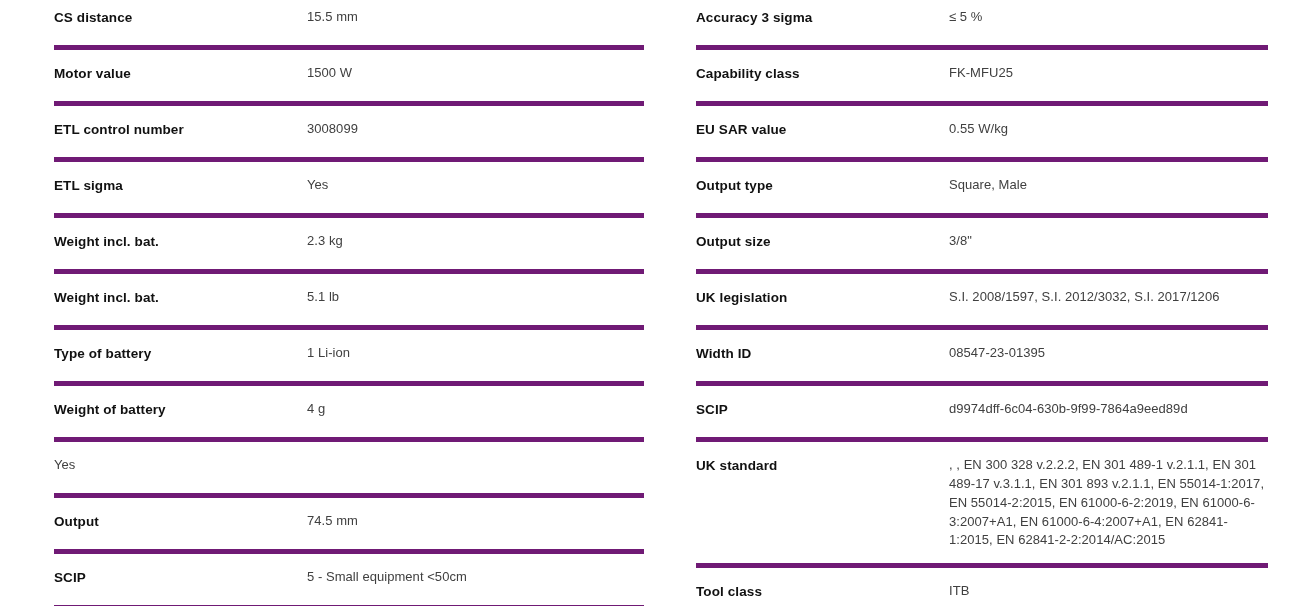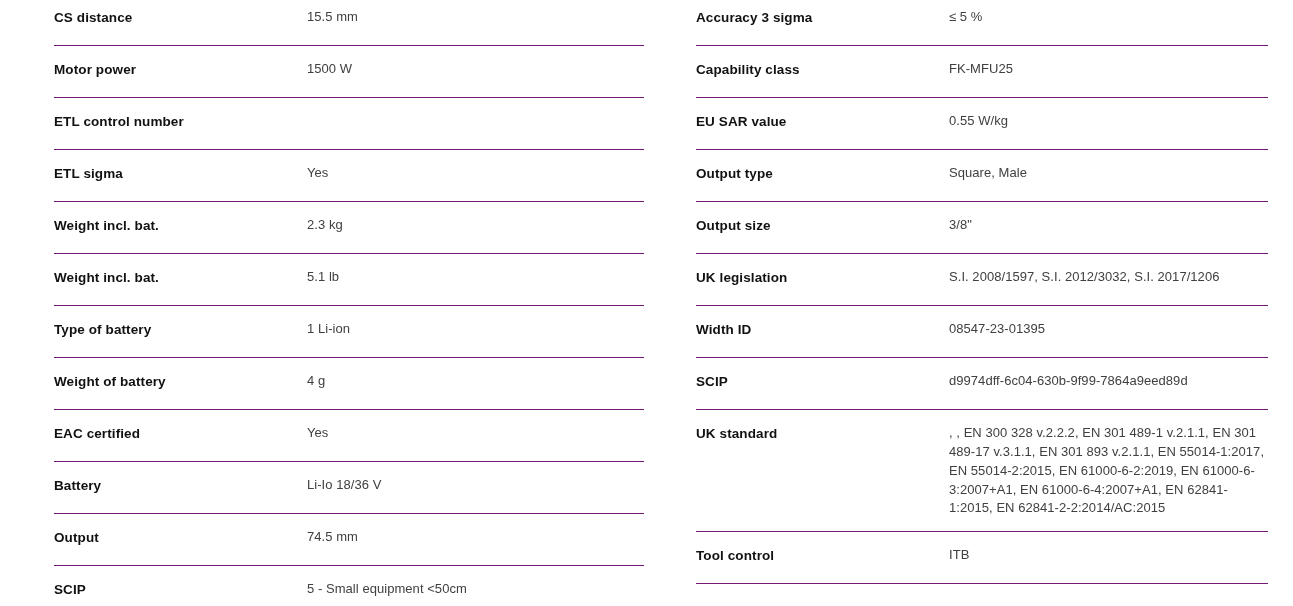--- a/index.html
+++ b/index.html
@@ -28,21 +28,21 @@
     margin-left: 54px;
     margin-right: 0;
   }
   .col-right {
     width: 572px;
     margin-left: 52px;
   }
   .spec-row {
     display: flex;
     align-items: flex-start;
-    border-bottom: 1px solid #701a75;
+    border-bottom: 5px solid #701a75;
     padding: 14px 0 13px 0;
     min-height: 24px;
   }
   .spec-row:first-child {
     padding-top: 8px;
   }
   .spec-label {
     width: 253px;
     flex: 0 0 253px;
     font-size: 13.5px;
@@ -64,25 +64,26 @@
 <body>
 
 <div class="spec-page">
 
   <div class="spec-column col-left">
     <div class="spec-row">
       <div class="spec-label">CS distance</div>
       <div class="spec-value">15.5 mm</div>
     </div>
     <div class="spec-row">
-      <div class="spec-label">Motor power</div>
+      <div class="spec-label">Motor value</div>
       <div class="spec-value">1500 W</div>
     </div>
     <div class="spec-row">
       <div class="spec-label">ETL control number</div>
+      <div class="spec-value">3008099</div>
     </div>
     <div class="spec-row">
       <div class="spec-label">ETL sigma</div>
       <div class="spec-value">Yes</div>
     </div>
     <div class="spec-row">
       <div class="spec-label">Weight incl. bat.</div>
       <div class="spec-value">2.3 kg</div>
     </div>
     <div class="spec-row">
@@ -91,26 +92,21 @@
     </div>
     <div class="spec-row">
       <div class="spec-label">Type of battery</div>
       <div class="spec-value">1 Li-ion</div>
     </div>
     <div class="spec-row">
       <div class="spec-label">Weight of battery</div>
       <div class="spec-value">4 g</div>
     </div>
     <div class="spec-row">
-      <div class="spec-label">EAC certified</div>
       <div class="spec-value">Yes</div>
-    </div>
-    <div class="spec-row">
-      <div class="spec-label">Battery</div>
-      <div class="spec-value">Li-Io 18/36 V</div>
     </div>
     <div class="spec-row">
       <div class="spec-label">Output</div>
       <div class="spec-value">74.5 mm</div>
     </div>
     <div class="spec-row">
       <div class="spec-label">SCIP</div>
       <div class="spec-value">5 - Small equipment &lt;50cm</div>
     </div>
   </div>
@@ -146,18 +142,18 @@
     </div>
     <div class="spec-row">
       <div class="spec-label">SCIP</div>
       <div class="spec-value">d9974dff-6c04-630b-9f99-7864a9eed89d</div>
     </div>
     <div class="spec-row">
       <div class="spec-label">UK standard</div>
       <div class="spec-value">, , EN 300 328 v.2.2.2, EN 301 489-1 v.2.1.1, EN 301 489-17 v.3.1.1, EN 301 893 v.2.1.1, EN 55014-1:2017, EN 55014-2:2015, EN 61000-6-2:2019, EN 61000-6-3:2007+A1, EN 61000-6-4:2007+A1, EN 62841-1:2015, EN 62841-2-2:2014/AC:2015</div>
     </div>
     <div class="spec-row">
-      <div class="spec-label">Tool control</div>
+      <div class="spec-label">Tool class</div>
       <div class="spec-value">ITB</div>
     </div>
   </div>
 
 </div>
 
 </body></html>

